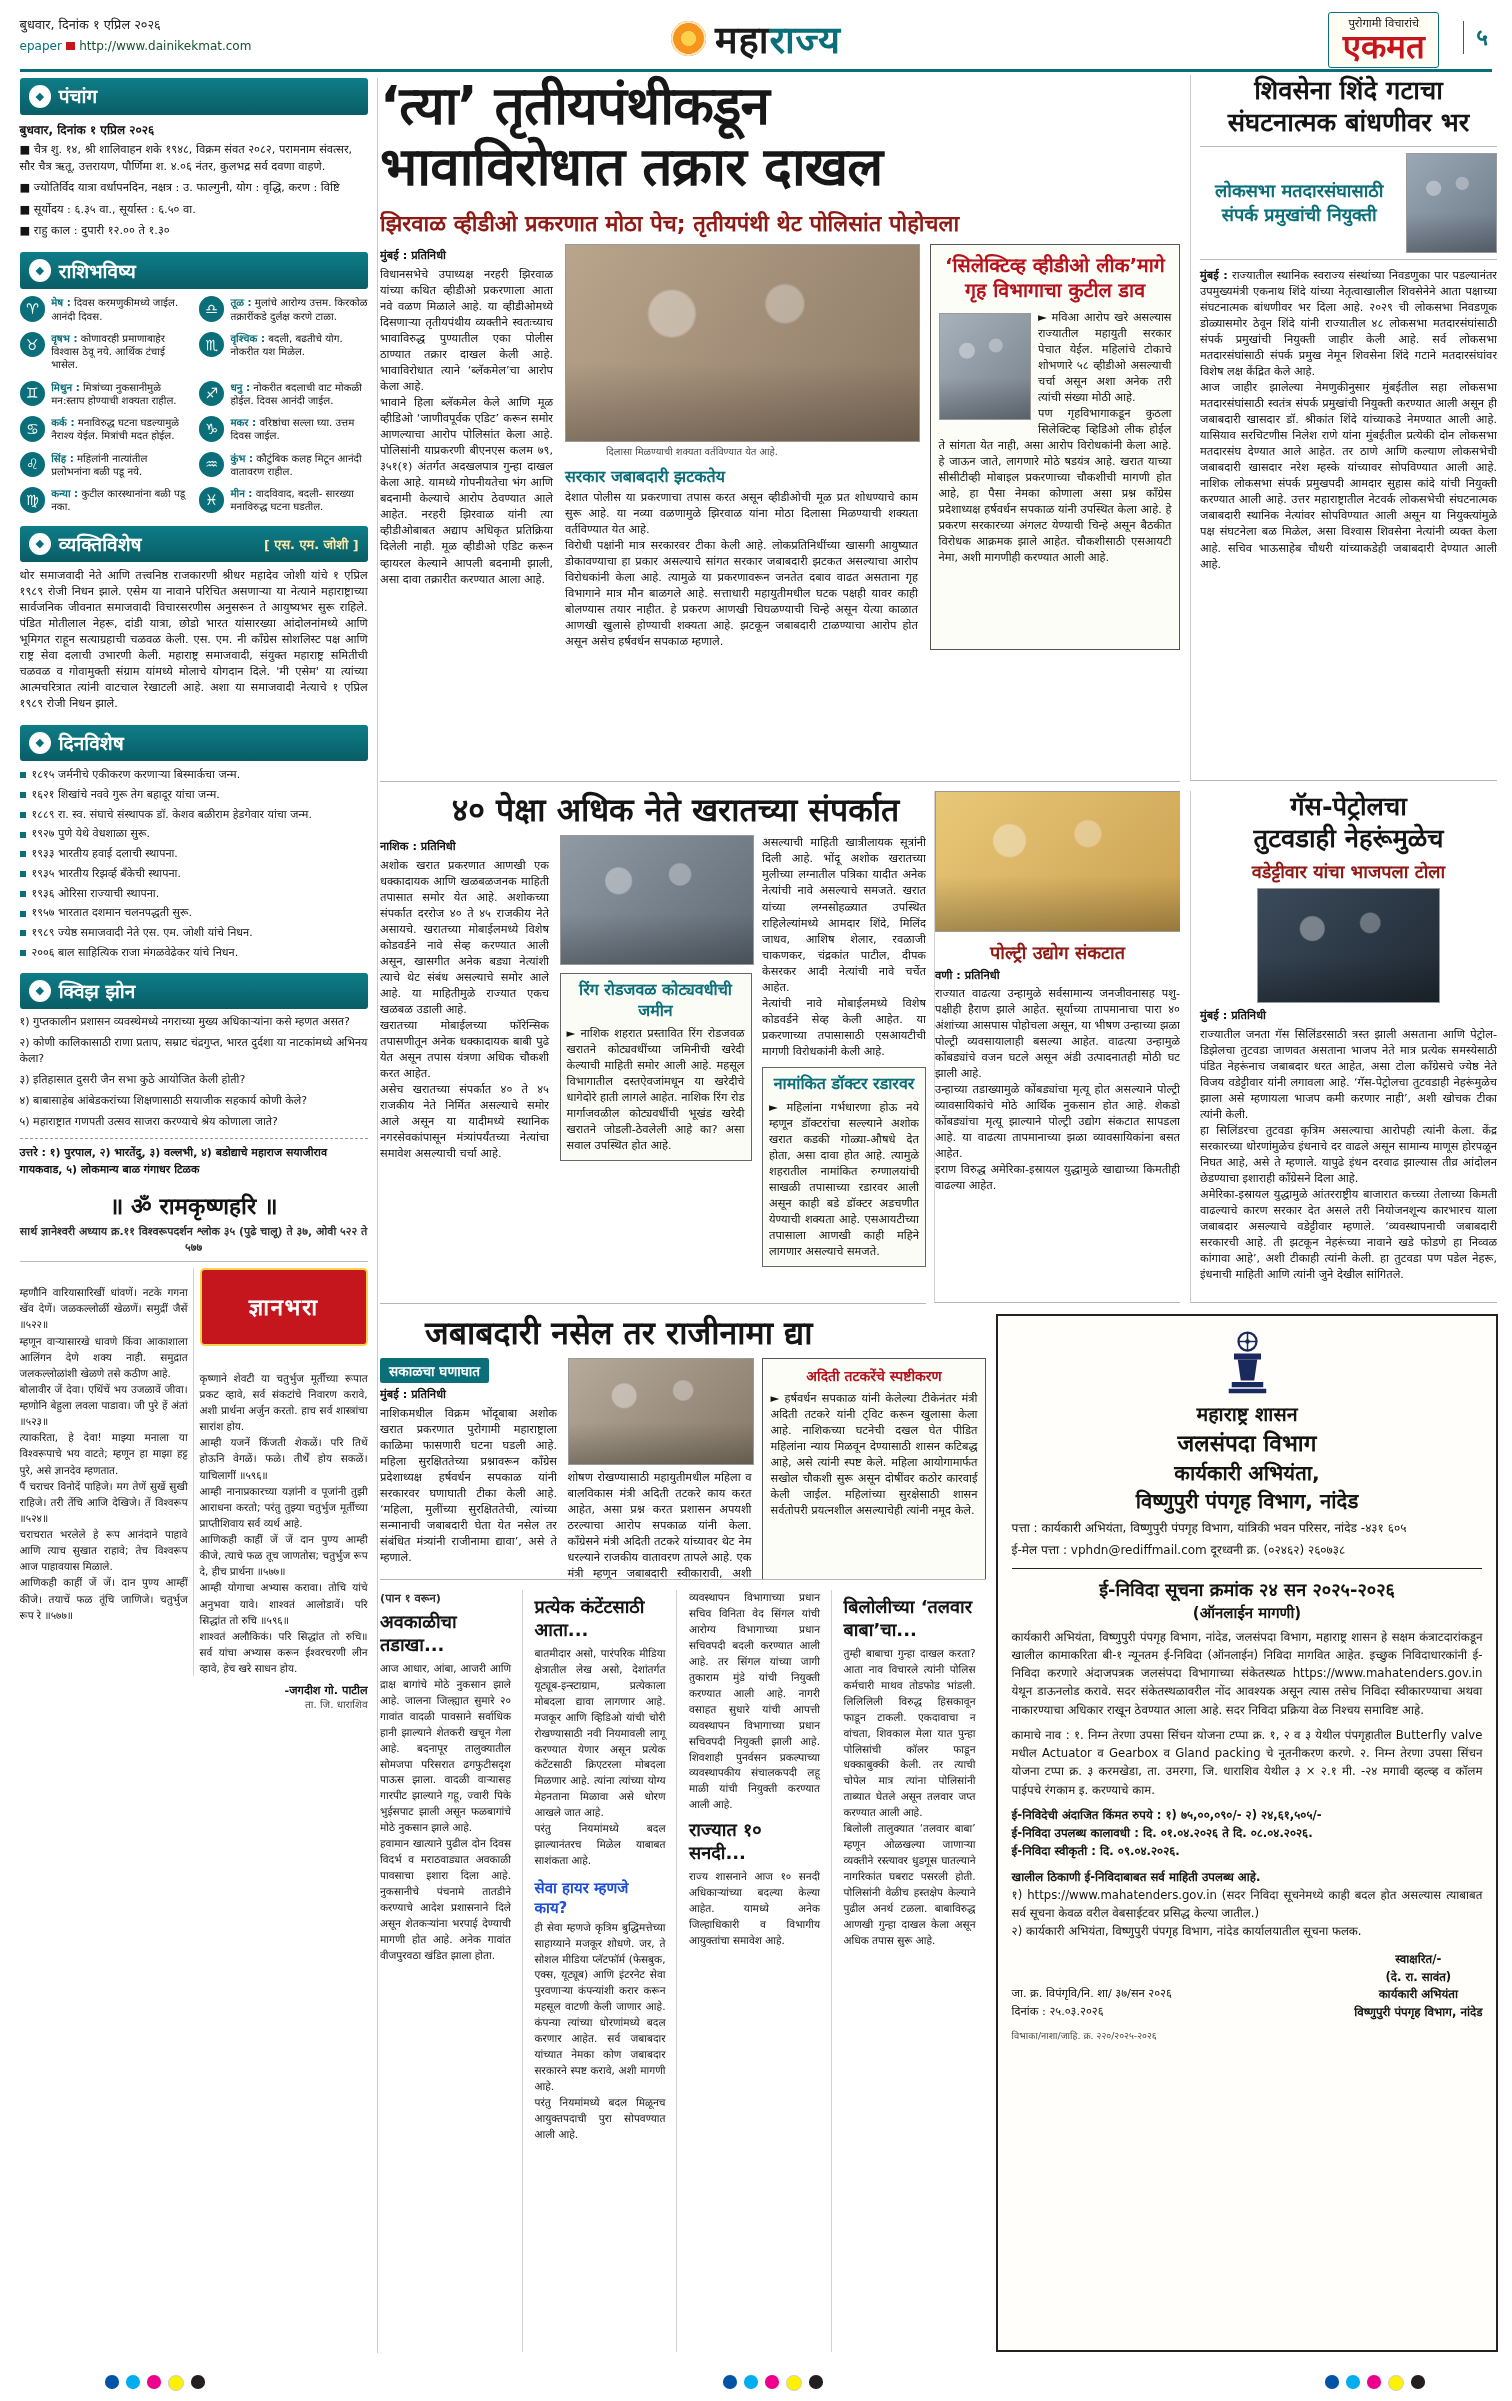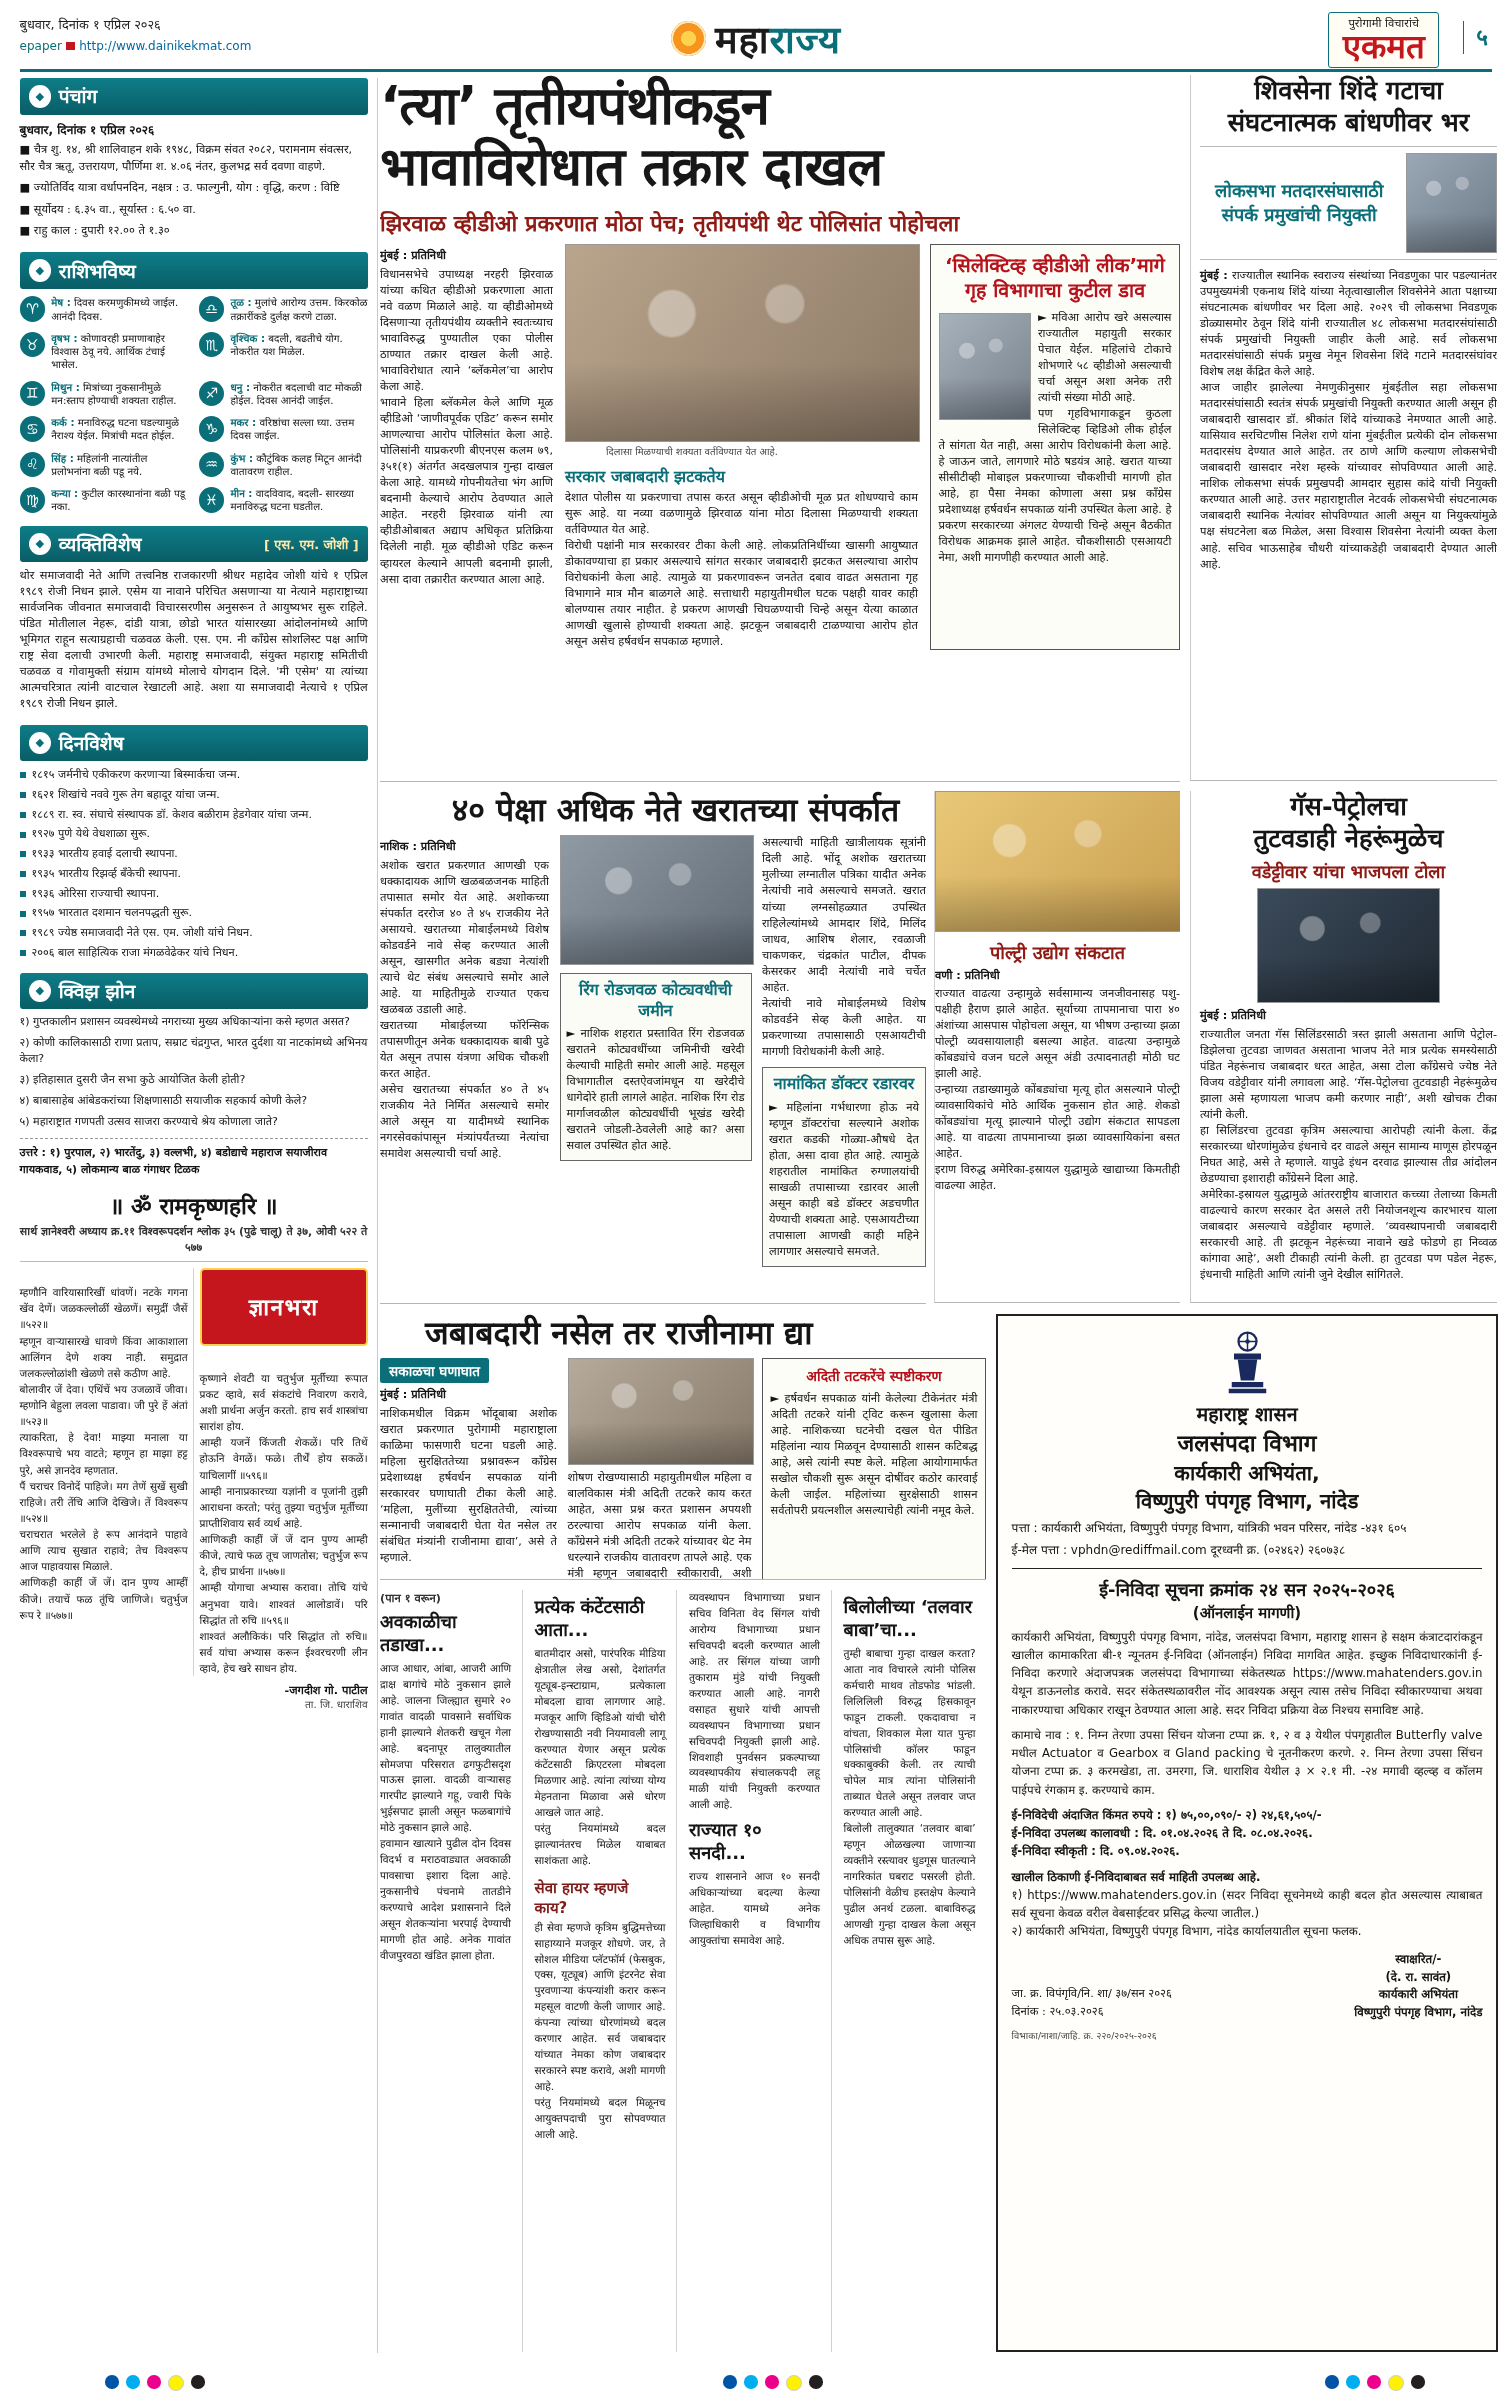--- a/index.html
+++ b/index.html
@@ -69,21 +69,21 @@
   .maroon-sub{font-size:18px;font-weight:bold;color:#8f1a14;text-align:center;}
   .boxed{border:0.8px solid #666;padding:6px;background:#fcfcf6;margin-top:7.5px;}
   .boxed-t{font-size:16px;font-weight:bold;color:#0b6f7a;text-align:center;margin-bottom:4.5px;line-height:1.3;}
   .kh-grid{display:grid;grid-template-columns:169px 192px 1fr;column-gap:10.5px;margin-top:6px;}
   .kicker{display:inline-block;background:#0b6f7a;color:#fff;font-weight:bold;font-size:13.6px;padding:3px 9px;border-radius:2.3px;}
   .res-grid{display:grid;grid-template-columns:177px 184px 1fr;column-gap:10.5px;margin-top:6px;}
   .bc-grid{display:grid;grid-template-columns:1fr 1fr 1fr 1fr;column-gap:12px;height:100%;}
   .bc-col{border-right:0.8px solid #d2d2d2;padding-right:10.5px;}
   .bc-col:last-child{border-right:none;}
   .bc-h{font-size:18px;font-weight:bold;line-height:1.3;margin:4.5px 0;color:#151515;}
-  .bc-sh{font-size:15px;font-weight:bold;color:#7f1d1d;margin:7.5px 0 3px;}
+  .bc-sh{font-size:15px;font-weight:bold;color:#1d4ed8;margin:7.5px 0 3px;}
   .from-p1{font-weight:bold;font-size:11.3px;color:#333;}
   .bt-s{font-size:10.5px;line-height:1.52;text-align:justify;white-space:pre-line;}
   
   .tender{border:2.3px solid #222;padding:12px 13.6px;background:#fffefa;height:100%;box-sizing:border-box;}
   .t-center{text-align:center;}
   .t-gov{font-size:19.6px;font-weight:bold;margin-top:3px;}
   .t-dept{font-size:22.6px;font-weight:bold;}
   .t-off{font-size:20.3px;font-weight:bold;}
   .t-line{font-size:12px;line-height:1.5;margin-top:4.5px;}
   .t-notice{font-size:18px;font-weight:bold;text-align:center;margin:9px 0 1.5px;border-top:1.5px solid #222;padding-top:7.5px;}
@@ -92,21 +92,21 @@
   .t-strong{font-weight:bold;}
   .t-sign{display:flex;justify-content:space-between;align-items:flex-end;margin-top:10.5px;}
   .t-sign .l{font-size:11.3px;line-height:1.6;}
   .t-sign .r{font-size:11.7px;font-weight:bold;text-align:center;line-height:1.5;}
   .t-corner{font-size:9.4px;color:#444;margin-top:7.5px;}
   .emblem{display:flex;justify-content:center;margin-bottom:3px;}
   
   .dots{position:absolute;bottom:10.5px;display:flex;gap:7.5px;}
   .dot{width:13.6px;height:13.6px;border-radius:50%;}
   .c1{background:#0054a6;}.c2{background:#00aeef;}.c3{background:#ec008c;}.c4{background:#fff200;border:0.8px solid #ccc;}.c5{background:#231f20;}
-  a{color:#0369a1;text-decoration:none;}
+  a{color:#14532d;text-decoration:none;}
 </style>
 </head>
 <body>
 
 <div class="page">
 
   <div class="hdr">
     <div class="hdr-left">
       <div class="date-line">बुधवार, दिनांक १ एप्रिल २०२६</div>
       <div class="epaper-line">

